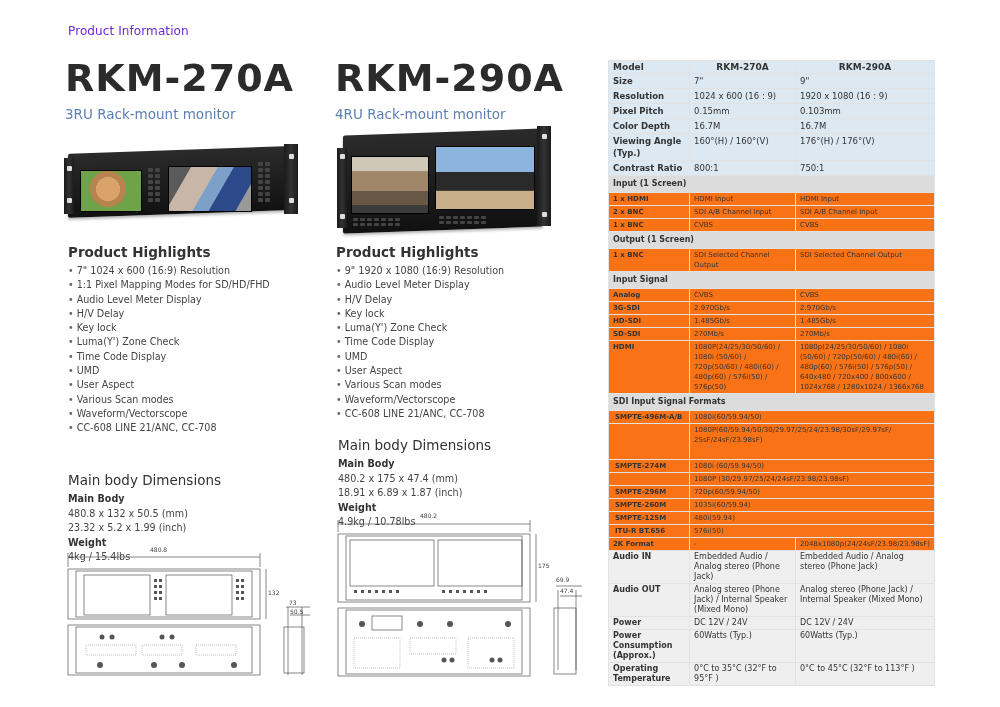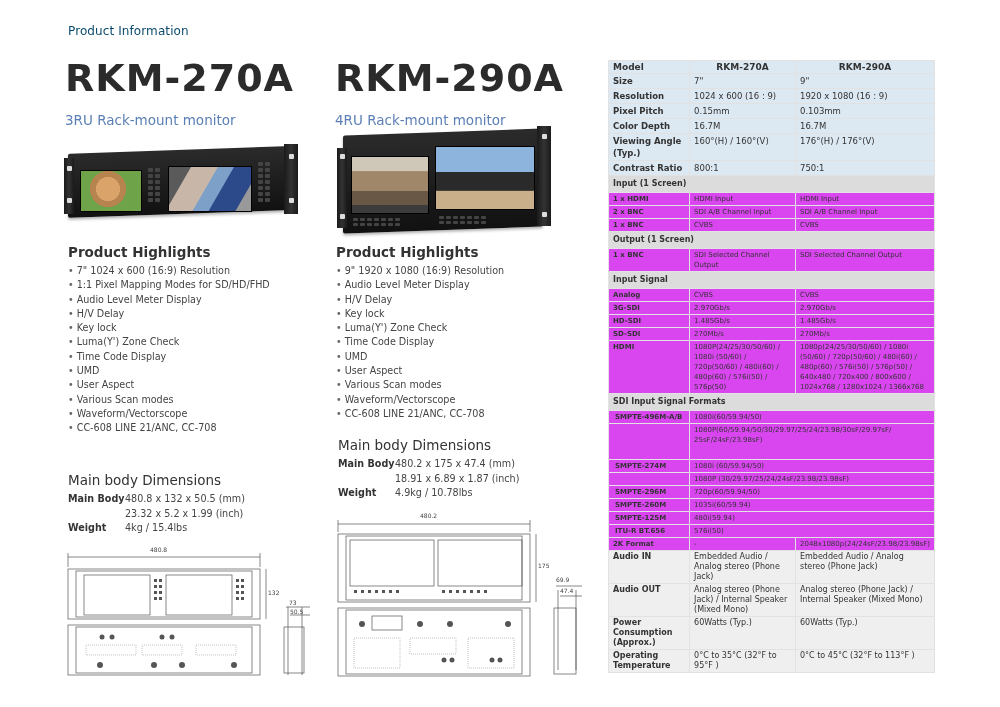--- a/index.html
+++ b/index.html
@@ -1,59 +1,59 @@
 <!DOCTYPE html>
 <html><head>
 <meta charset="utf-8">
 <style>
   * { box-sizing: border-box; margin: 0; padding: 0; }
   html, body { width: 1000px; height: 707px; background: #ffffff; overflow: hidden; }
   body { font-family: "DejaVu Sans", "Liberation Sans", sans-serif; color: #333; position: relative; }
 
-  .page-header { position: absolute; left: 68px; top: 24px; font-size: 12px; color: #0c4a6e; letter-spacing: 0.1px; }
+  .page-header { position: absolute; left: 68px; top: 24px; font-size: 12px; color: #6d28d9; letter-spacing: 0.1px; }
 
   .model-col { position: absolute; top: 56px; }
   .model-col.c1 { left: 65px; width: 260px; }
   .model-col.c2 { left: 335px; width: 260px; }
 
   .model-name { font-family: "DejaVu Sans", sans-serif; font-weight: bold; font-size: 38px; color: #2b2b2b; letter-spacing: 1px; line-height: 44px; }
-  .model-sub { font-size: 13.5px; color: #5b7fb5; margin-top: 12px; font-weight: normal; }
+  .model-sub { font-size: 13.5px; color: #5b7fb5; margin-top: 6px; font-weight: normal; }
 
   .product-photo { position: absolute; }
 
   .rack { position: absolute; background: linear-gradient(#2b2b2b, #111); border-radius: 2px; box-shadow: 0 2px 3px rgba(0,0,0,0.3); }
   .ear { position: absolute; background: linear-gradient(90deg,#1a1a1a,#333,#1a1a1a); }
   .ear .hole { position: absolute; width: 5px; height: 5px; background: #ddd; border-radius: 1px; left: 50%; margin-left: -2.5px; }
   .screen { position: absolute; border: 1px solid #000; overflow: hidden; }
   .btnstrip { position: absolute; display: grid; gap: 2px; }
   .btnstrip span { background: #444; border-radius: 1px; }
 
   .hl-title { position: absolute; font-size: 13.5px; font-weight: bold; color: #333; }
   .hl-list { position: absolute; list-style: none; font-size: 9.6px; color: #444; line-height: 14.3px; }
   .hl-list li::before { content: "• "; color: #666; }
 
   .dim-title { position: absolute; font-size: 13.5px; font-weight: normal; color: #333; }
   .dim-table { position: absolute; font-size: 9.6px; color: #444; line-height: 14.5px; }
-  .dim-row { display: flex; }
+  .dim-row { display: flex; flex-direction: column; }
   .dim-label { width: 57px; font-weight: bold; color: #333; }
 
   .drawing { position: absolute; }
   .drawing svg { display: block; }
 
   
   .spec { position: absolute; left: 608px; top: 60px; width: 327px; font-size: 7.6px; color: #333; border-collapse: collapse; }
   .spec td { border: 1px solid #e2e2e2; padding: 1px 4px; vertical-align: top; }
   .spec td.k { width: 91px; font-weight: bold; }
   .spec td.v { width: 118px; }
   .spec tr.blue td { background: #dce8f2; font-size: 8.5px; height: 14px; line-height: 12px; }
   .spec tr.blue td.k { font-size: 8.5px; }
   .spec tr.head td { background: #dce8f2; font-weight: bold; font-size: 9px; }
   .spec tr.head td.c { text-align: center; }
   .spec tr.sec td { background: #dcdcdc; font-weight: bold; font-size: 8px; height: 16px; line-height: 14px; }
-  .spec tr.row td { background: #d946ef; height: 12px; line-height: 10px; font-size: 7px; margin-left: 44px; }
+  .spec tr.row td { background: #f97316; height: 12px; line-height: 10px; font-size: 7px; margin-left: 44px; }
   .spec tr.row td.k { font-size: 7px; }
   .spec tr.gray td { background: #efefef; font-size: 8px; line-height: 10px; }
   .spec tr.gray td.k { font-size: 8px; }
   .spec tr.fmt td.k { padding-left: 6px; }
 </style>
 </head>
 <body>
 
 <div class="page-header">Product Information</div>
 
@@ -469,20 +469,25 @@
         <td class="k">Audio IN</td>
         <td class="v">Embedded Audio / Analog stereo (Phone Jack)</td>
         <td>Embedded Audio / Analog stereo (Phone Jack)</td>
       </tr>
   <tr class="gray">
         <td class="k">Audio OUT</td>
         <td class="v">Analog stereo (Phone Jack) / Internal Speaker (Mixed Mono)</td>
         <td>Analog stereo (Phone Jack) / Internal Speaker (Mixed Mono)</td>
       </tr>
   <tr class="gray">
+        <td class="k">Power</td>
+        <td class="v">DC 12V / 24V</td>
+        <td>DC 12V / 24V</td>
+      </tr>
+  <tr class="gray">
         <td class="k">Power Consumption (Approx.)</td>
         <td class="v">60Watts (Typ.)</td>
         <td>60Watts (Typ.)</td>
       </tr>
   <tr class="gray">
         <td class="k">Operating Temperature</td>
         <td class="v">0°C to 35°C (32°F to 95°F )</td>
         <td>0°C to 45°C (32°F to 113°F )</td>
       </tr>
 

